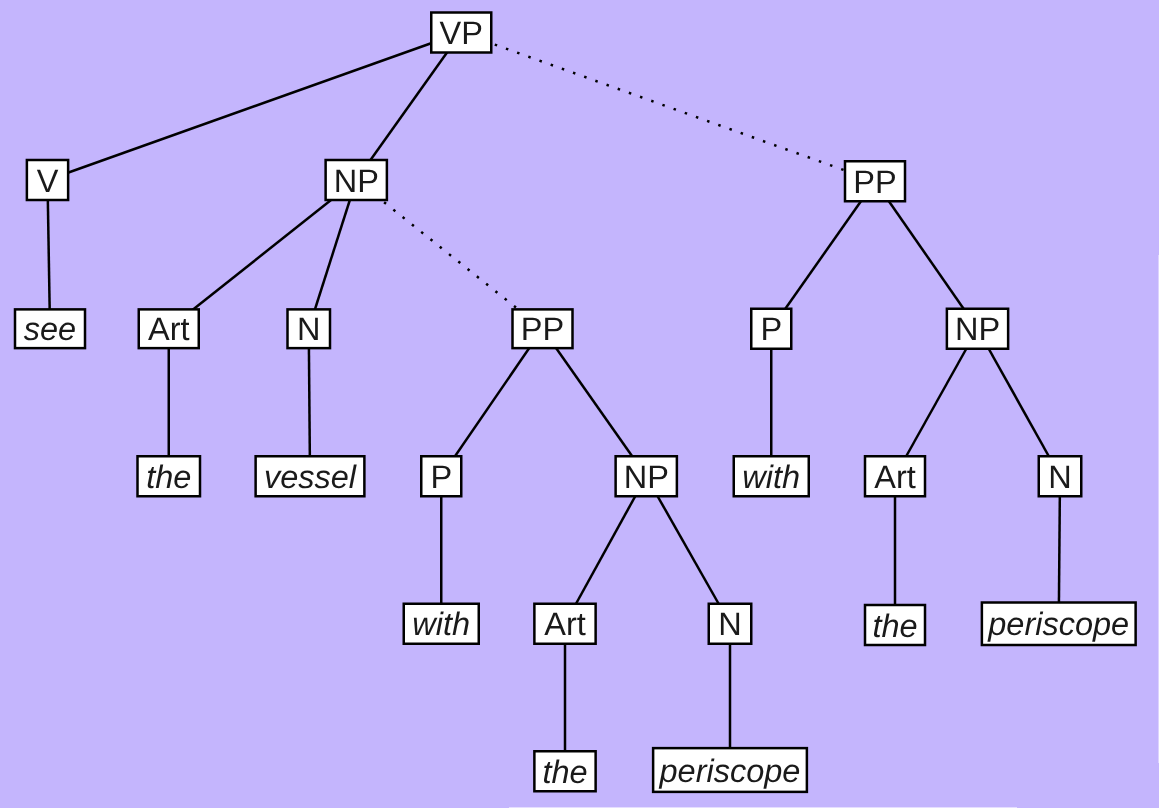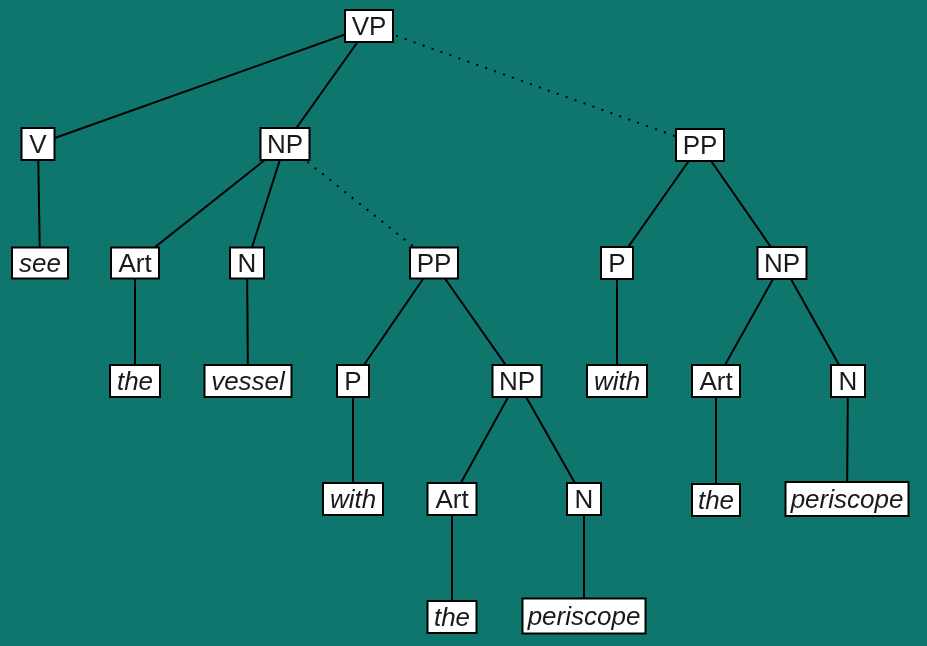--- a/index.html
+++ b/index.html
@@ -4,21 +4,21 @@
 <style>
   html, body {
     margin: 0;
     padding: 0;
     background: #ffffff;
   }
   .canvas {
     position: relative;
     width: 927px;
     height: 646px;
-    background: #0f766e;
+    background: #c4b5fd;
     font-family: "Liberation Sans", sans-serif;
     overflow: hidden;
   }
   .canvas svg {
     position: absolute;
     left: 0;
     top: 0;
   }
   .tree-node-rect {
     fill: #ffffff;

